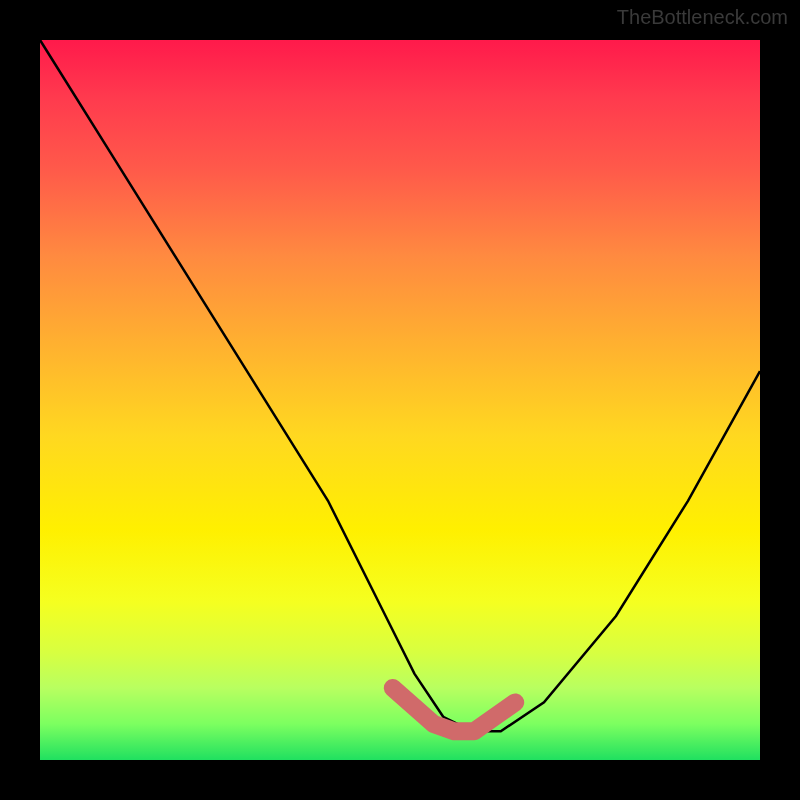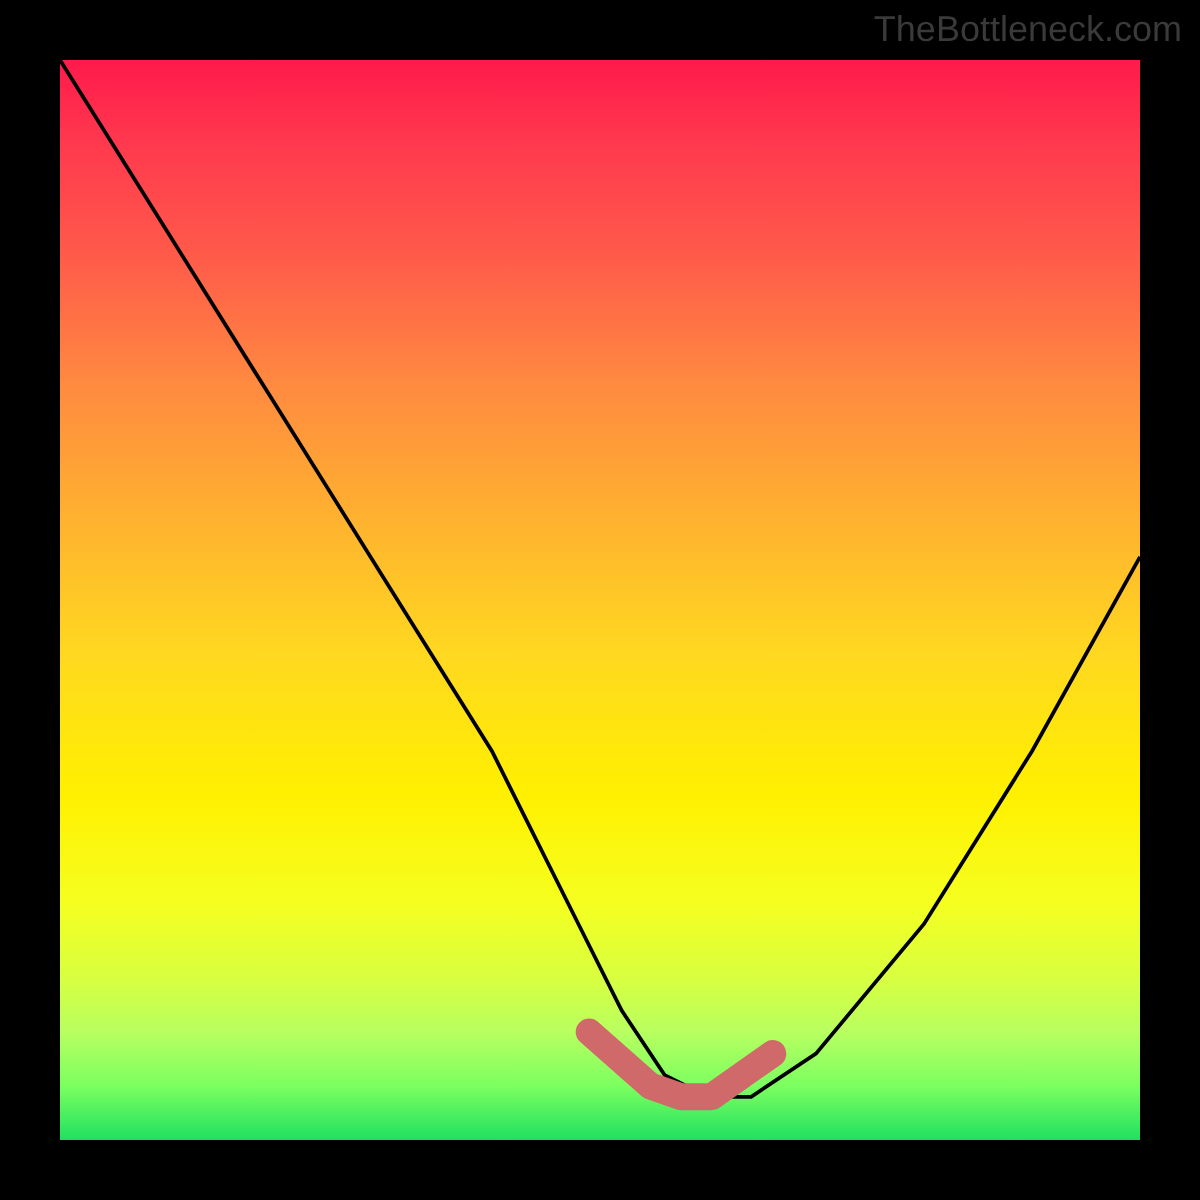--- a/index.html
+++ b/index.html
@@ -38,21 +38,21 @@
       #b8ff60 90%,
       #7cff60 95%,
       #20e060 100%
     );
   }
   .watermark {
     position: absolute;
     top: 6px;
     right: 12px;
     color: #3a3a3a;
-    font-size: 24px;
+    font-size: 20px;
     font-weight: 500;
   }
   svg.overlay {
     position: absolute;
     left: 40px;
     top: 40px;
     width: 720px;
     height: 720px;
     overflow: visible;
   }

